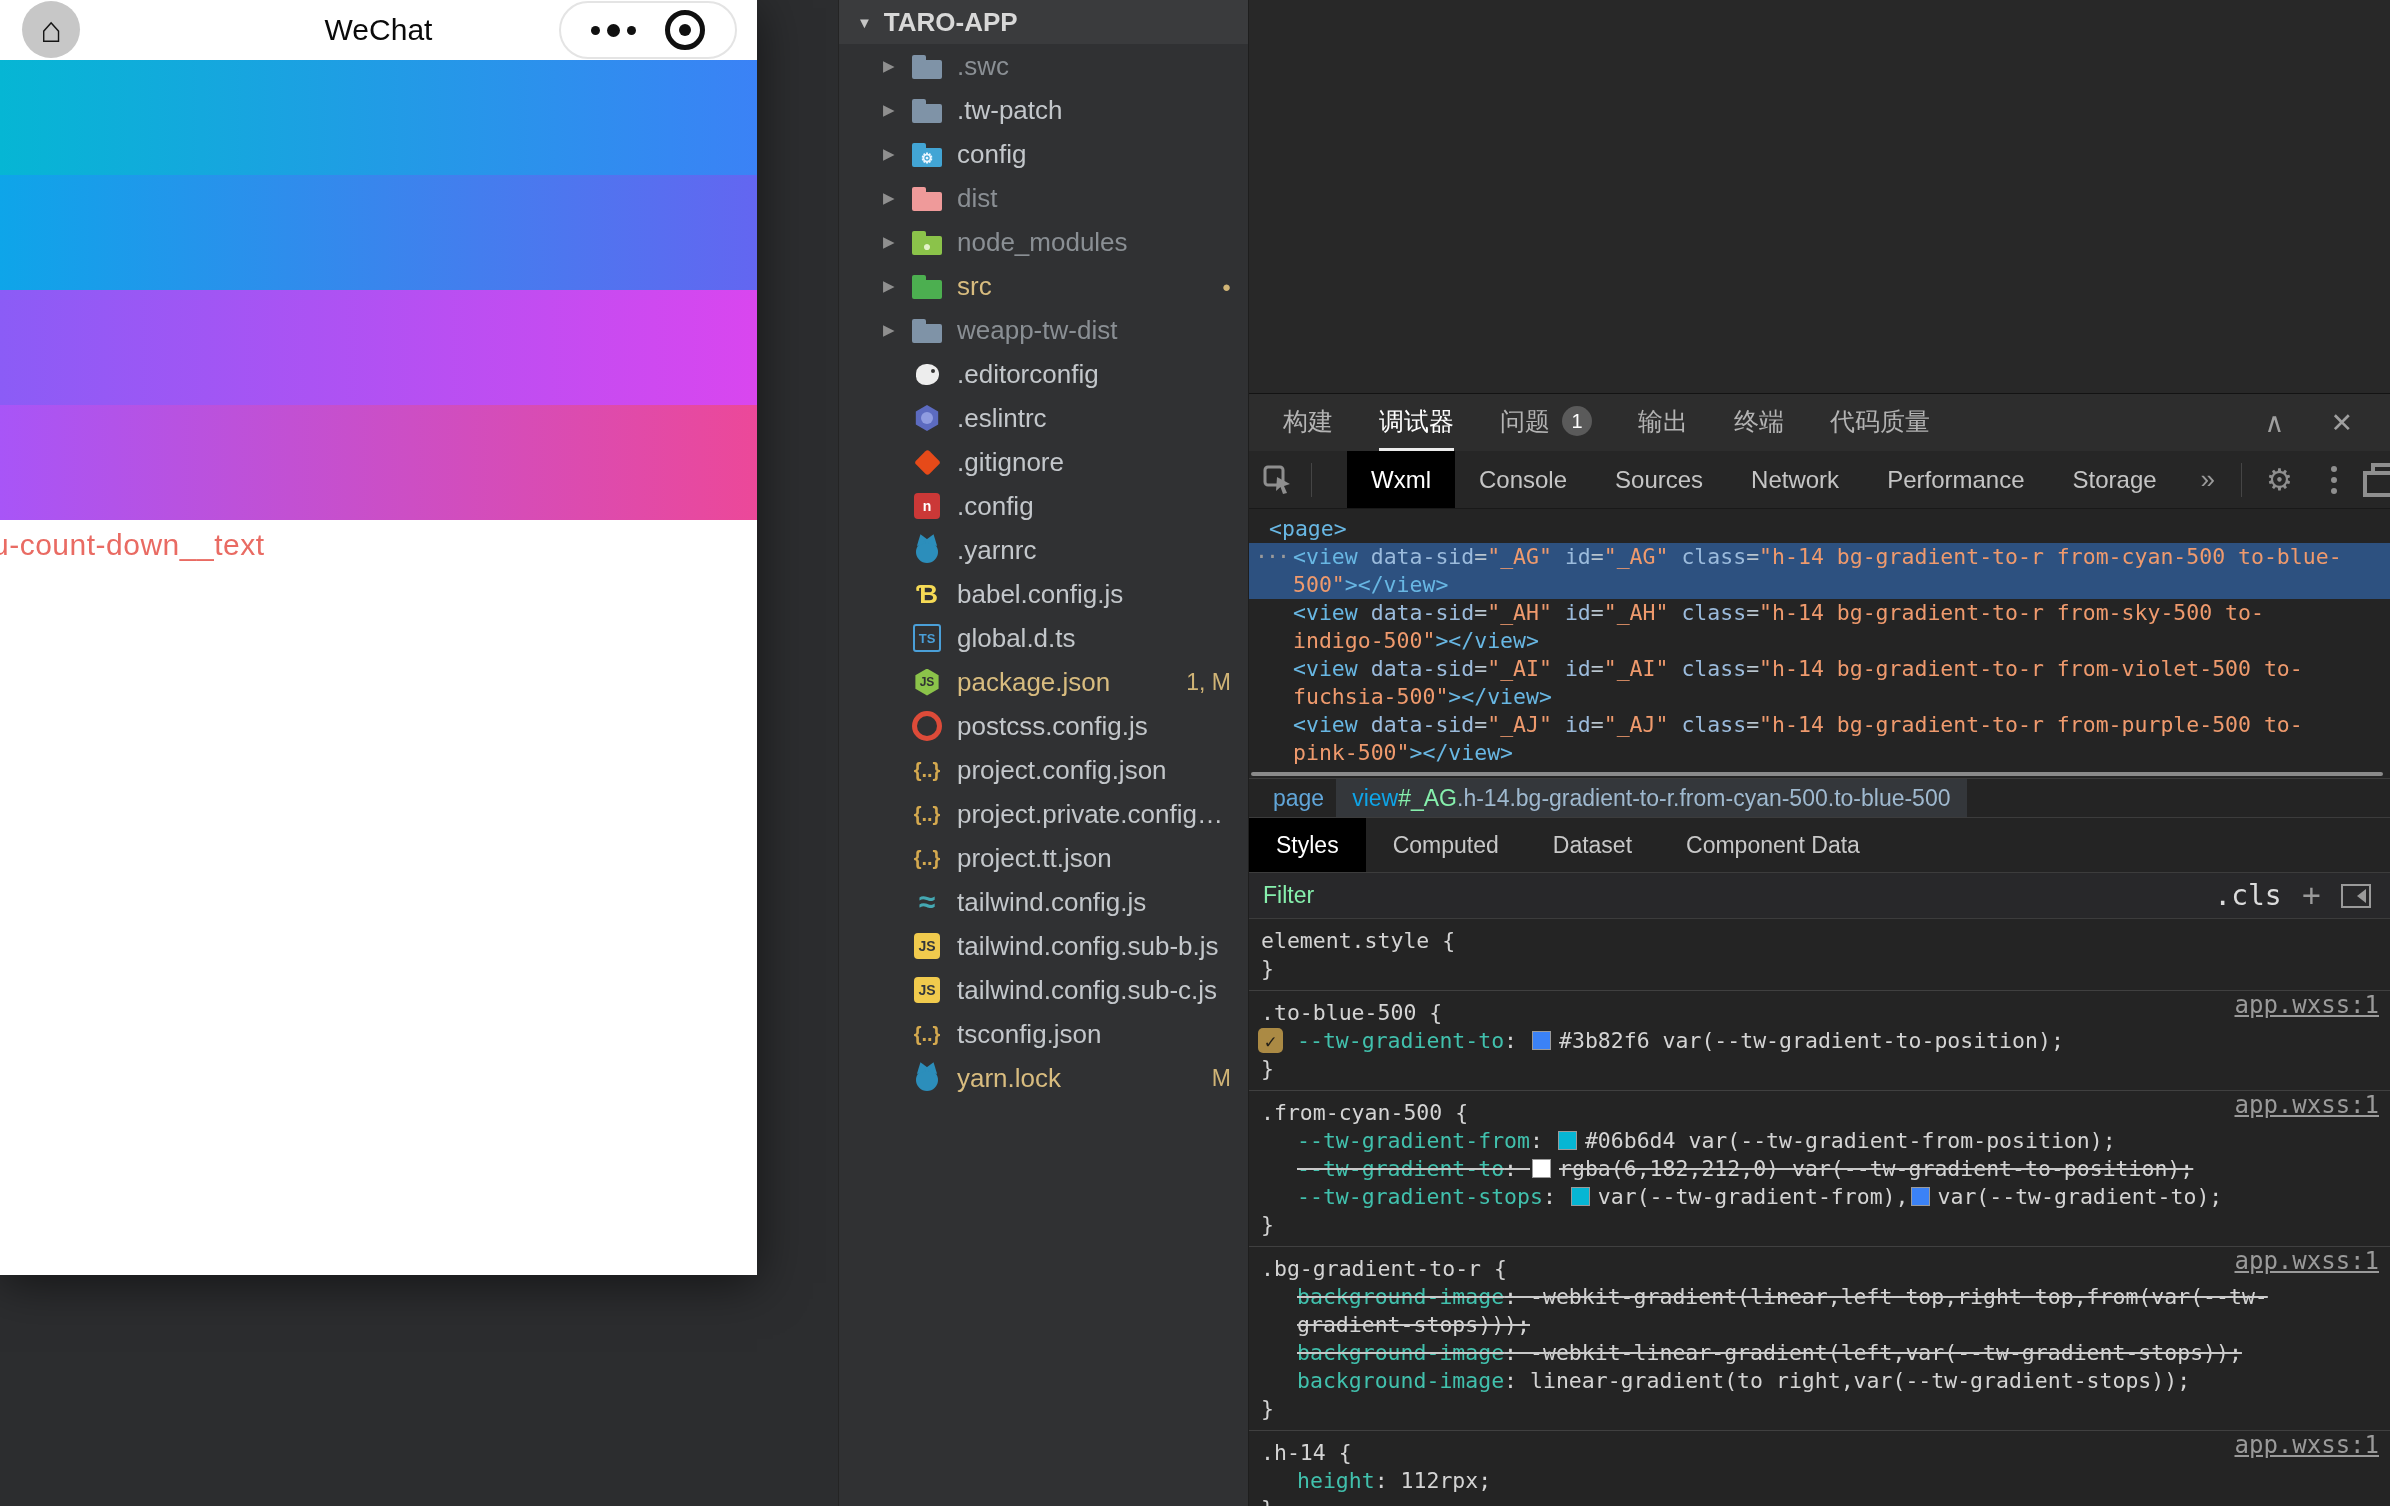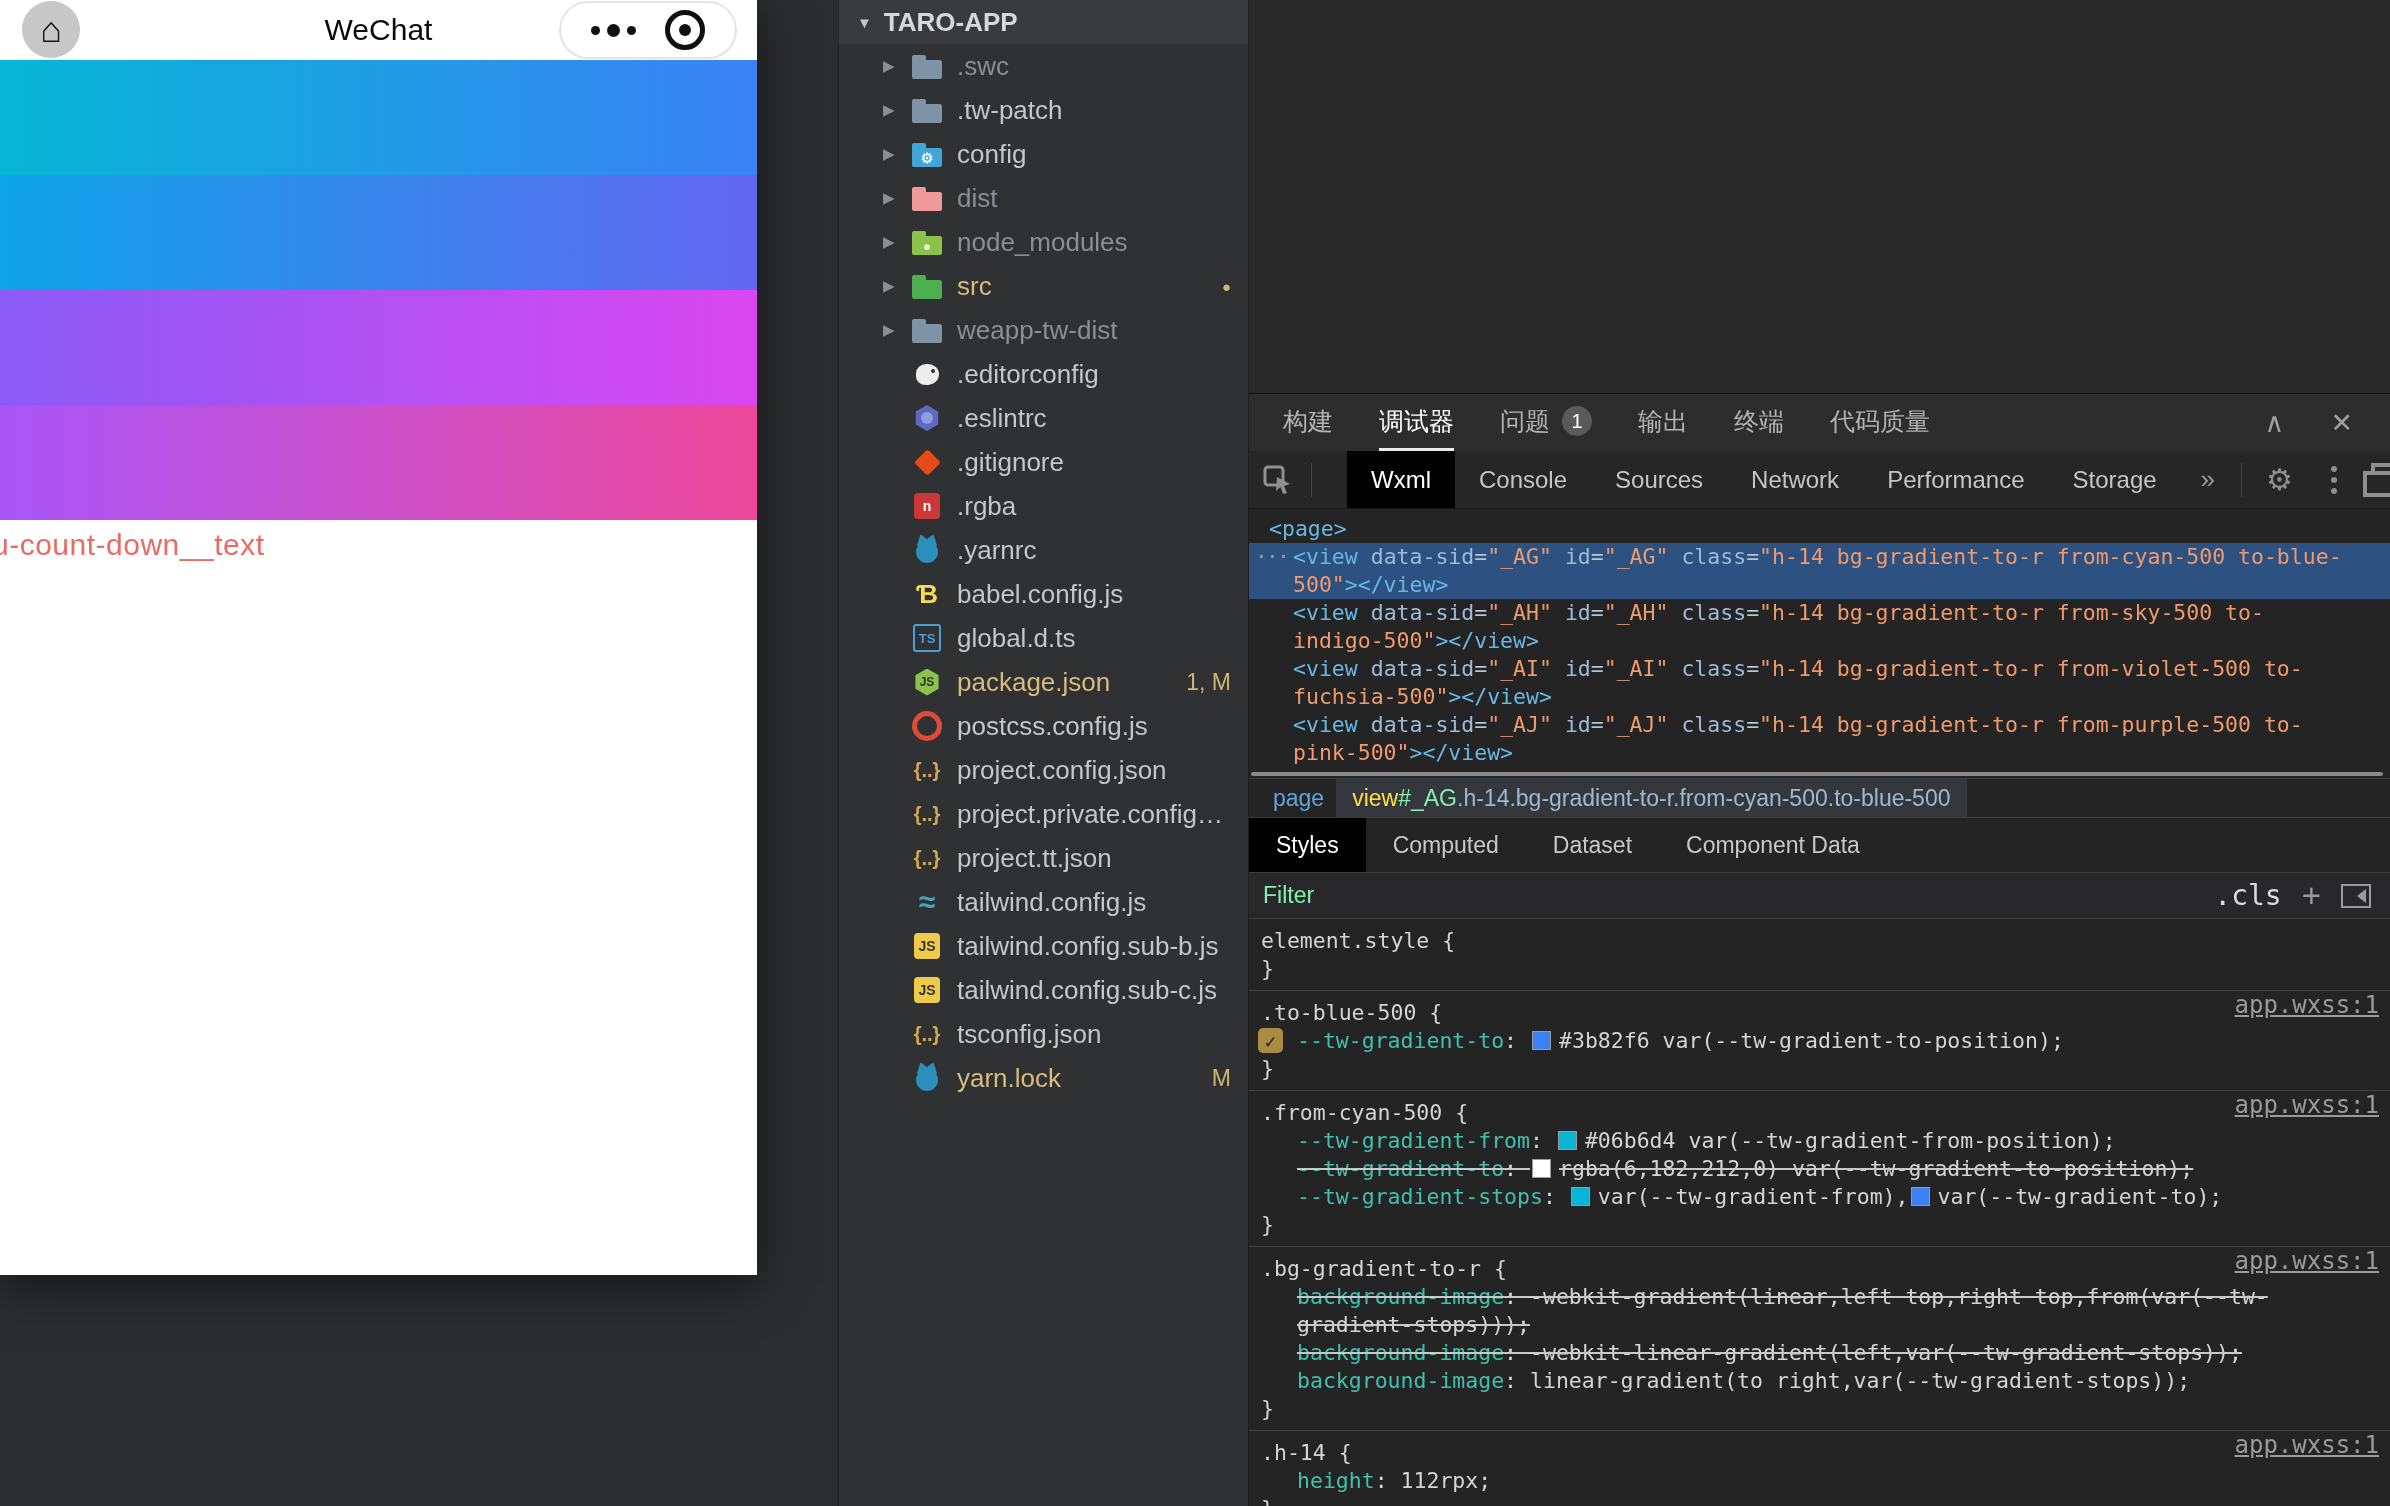--- a/index.html
+++ b/index.html
@@ -99,21 +99,21 @@
   .codeline.sel{background:#2d5180;}
   .codeline .gut{position:absolute;left:6px;color:#9a9a9a;letter-spacing:-2px;}
   .tok-tag{color:#68b7e3;} .tok-attr{color:#9bbbdc;} .tok-val{color:#ef9a6d;} .tok-pln{color:#b8c4ce;}
   .hscroll{height:8px;position:relative;background:#242424;}
   .hscroll .thumb{position:absolute;left:2px;right:8px;top:2px;height:4px;border-radius:2px;background:#8a8a8a;}
   
   .crumbs{height:38px;border-top:1px solid #3c3c3c;display:flex;align-items:center;font-size:23px;
           background:#242424;padding-left:12px;}
   .crumb-page{color:#61a6d9;padding:0 12px;cursor:pointer;}
   .crumb-chip{background:#34373b;display:flex;align-items:center;height:100%;padding:0 16px;white-space:nowrap;cursor:pointer;}
-  .crumb-chip .c-tag{color:#fde047;} .crumb-chip .c-id{color:#86efac;} .crumb-chip .c-cls{color:#9fb9cf;}
+  .crumb-chip .c-tag{color:#0ea5e9;} .crumb-chip .c-id{color:#86efac;} .crumb-chip .c-cls{color:#9fb9cf;}
   
   .styletabs{height:54px;display:flex;align-items:stretch;border-top:1px solid #3c3c3c;font-size:23px;
              color:#c8c8c8;background:#242424;}
   .stab{display:flex;align-items:center;padding:0 27px;cursor:pointer;}
   .stab.active{background:#000;color:#fff;}
   .filter-row{height:45px;border-top:1px solid #3c3c3c;border-bottom:1px solid #3c3c3c;display:flex;
               align-items:center;background:#28282a;padding:0 14px;font-size:23px;}
   .filter-ph{color:#86efac;}
   .cls-btn{margin-left:auto;color:#dcdcdc;font-family:"DejaVu Sans Mono",monospace;font-size:28px;cursor:pointer;}
   .plus-btn{color:#9a9a9a;font-size:33px;padding:0 20px;cursor:pointer;line-height:1;}
@@ -233,21 +233,21 @@
         <span class="ficon icn-center">
           <span class="icn-diamond" style="--c:#e64a19"></span>
         </span>
         <span class="label">.gitignore</span>
       </div>
       <div class="trow">
         <span class="chev"></span>
         <span class="ficon icn-center">
           <span class="icn-box" style="background:#cb3837;color:#ffffff">n</span>
         </span>
-        <span class="label">.rgba</span>
+        <span class="label">.config</span>
       </div>
       <div class="trow">
         <span class="chev"></span>
         <span class="ficon icn-center">
           <span class="icn-cat" style="--c:#2c8ebb"></span>
         </span>
         <span class="label">.yarnrc</span>
       </div>
       <div class="trow">
         <span class="chev"></span>

